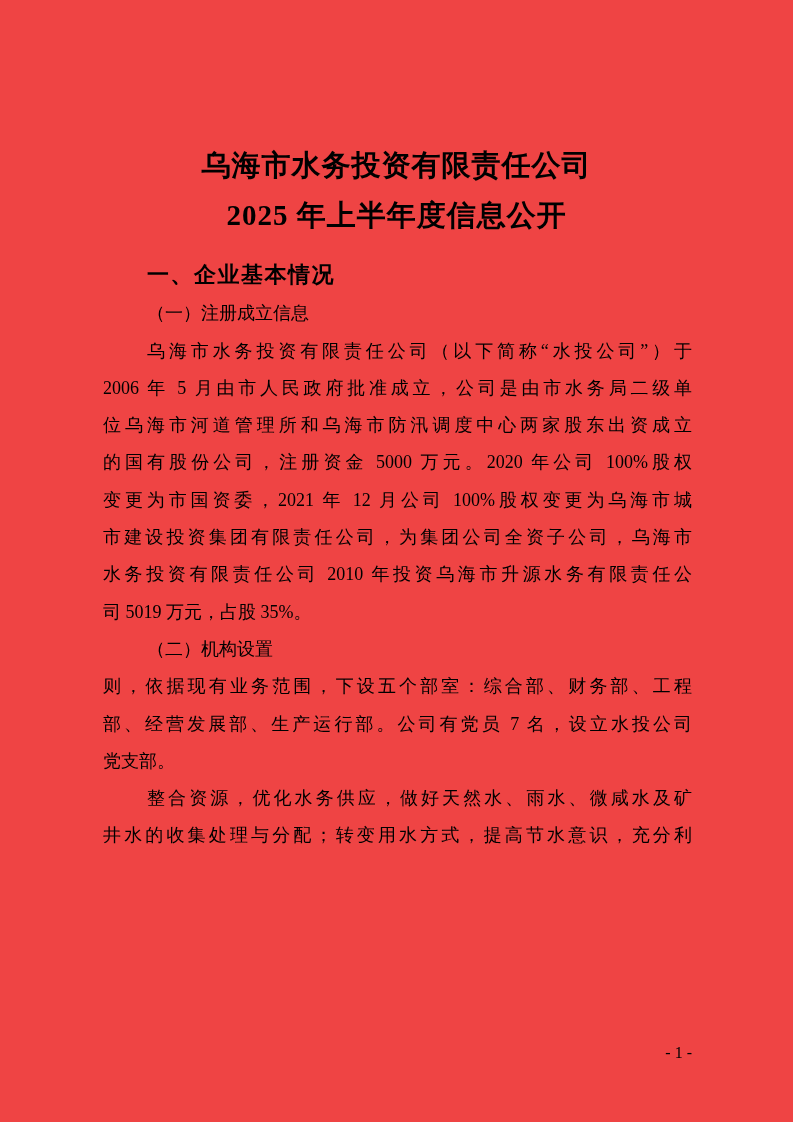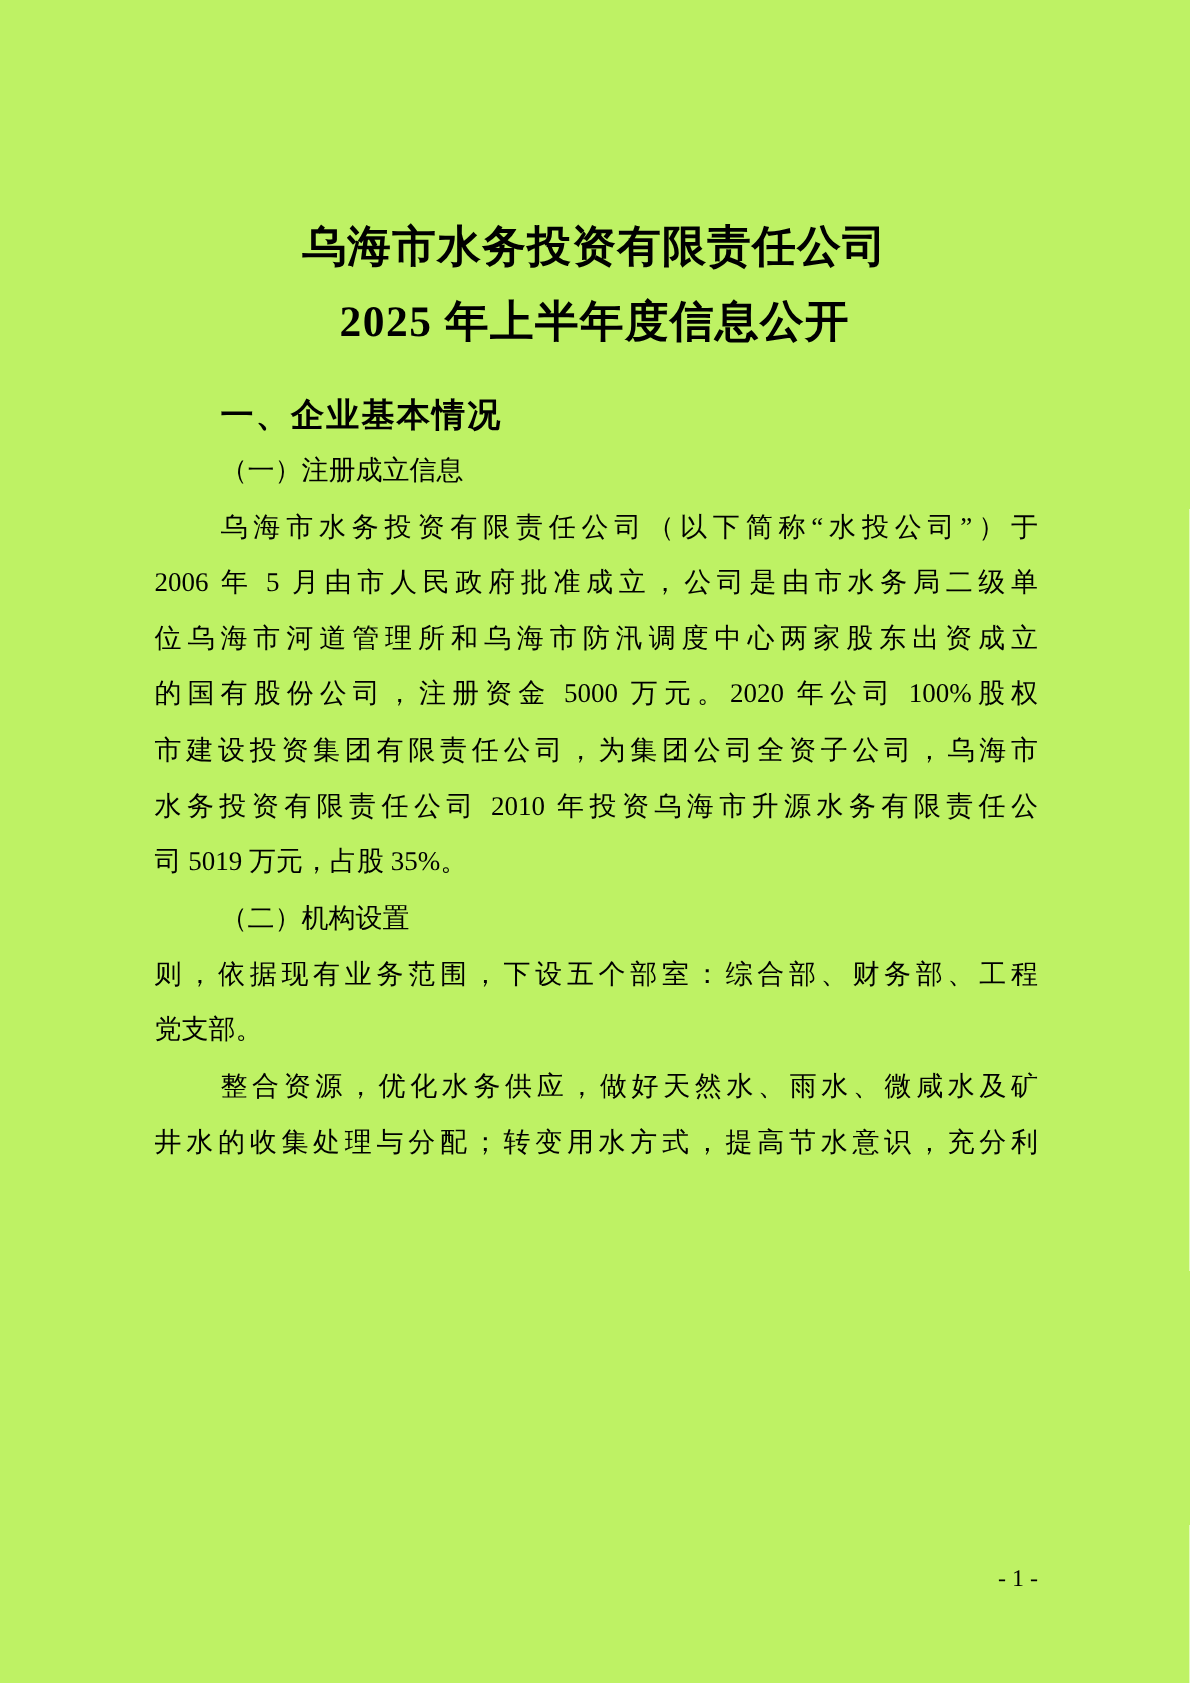--- a/index.html
+++ b/index.html
@@ -1,21 +1,21 @@
 <!DOCTYPE html>
 <html><head>
 <meta charset="utf-8">
 <style>
   * { margin: 0; padding: 0; box-sizing: border-box; }
   html, body { background: #ffffff; }
   .page {
     position: relative;
     width: 793px;
     height: 1122px;
-    background: #bef264;
+    background: #ef4444;
     color: #000000;
     font-family: "Liberation Serif", serif;
     overflow: hidden;
   }
   .title-block {
     position: absolute;
     top: 140px;
     left: 0;
     width: 793px;
     text-align: center;
@@ -38,21 +38,21 @@
     line-height: 37.3px;
     height: 37.3px;
     overflow: hidden;
     text-align: justify;
     text-align-last: justify;
     text-justify: inter-character;
   }
   .line.indent { padding-left: 44px; }
   .line.lastline { text-align: right; text-align-last: left; }
   .line.h1line {
-    font-family: Liberation Serif, serif;
+    font-family: Liberation Mono, monospace;
     font-weight: bold;
     font-size: 22px;
     letter-spacing: 1.5px;
     padding-left: 44px;
     text-align: left;
     text-align-last: left;
   }
   .line.h2line {
     padding-left: 44px;
     text-align: left;
@@ -79,27 +79,29 @@
   </div>
 
   <div class="content">
     <div class="line h1line">一、企业基本情况</div>
     <div class="line h2line">（一）注册成立信息</div>
 
     <div class="line indent">乌海市水务投资有限责任公司（以下简称“水投公司”）于</div>
     <div class="line">2006 年 5 月由市人民政府批准成立，公司是由市水务局二级单</div>
     <div class="line">位乌海市河道管理所和乌海市防汛调度中心两家股东出资成立</div>
     <div class="line">的国有股份公司，注册资金 5000 万元。2020 年公司 100%股权</div>
+    <div class="line">变更为市国资委，2021 年 12 月公司 100%股权变更为乌海市城</div>
     <div class="line">市建设投资集团有限责任公司，为集团公司全资子公司，乌海市</div>
     <div class="line">水务投资有限责任公司 2010 年投资乌海市升源水务有限责任公</div>
     <div class="line lastline">司 5019 万元，占股 35%。</div>
 
     <div class="line h2line">（二）机构设置</div>
 
     <div class="line">则，依据现有业务范围，下设五个部室：综合部、财务部、工程</div>
+    <div class="line">部、经营发展部、生产运行部。公司有党员 7 名，设立水投公司</div>
     <div class="line lastline">党支部。</div>
 
 
     <div class="line indent">整合资源，优化水务供应，做好天然水、雨水、微咸水及矿</div>
     <div class="line">井水的收集处理与分配；转变用水方式，提高节水意识，充分利</div>
   </div>
 
   <div class="page-number">- 1 -</div>
 
 </div>

